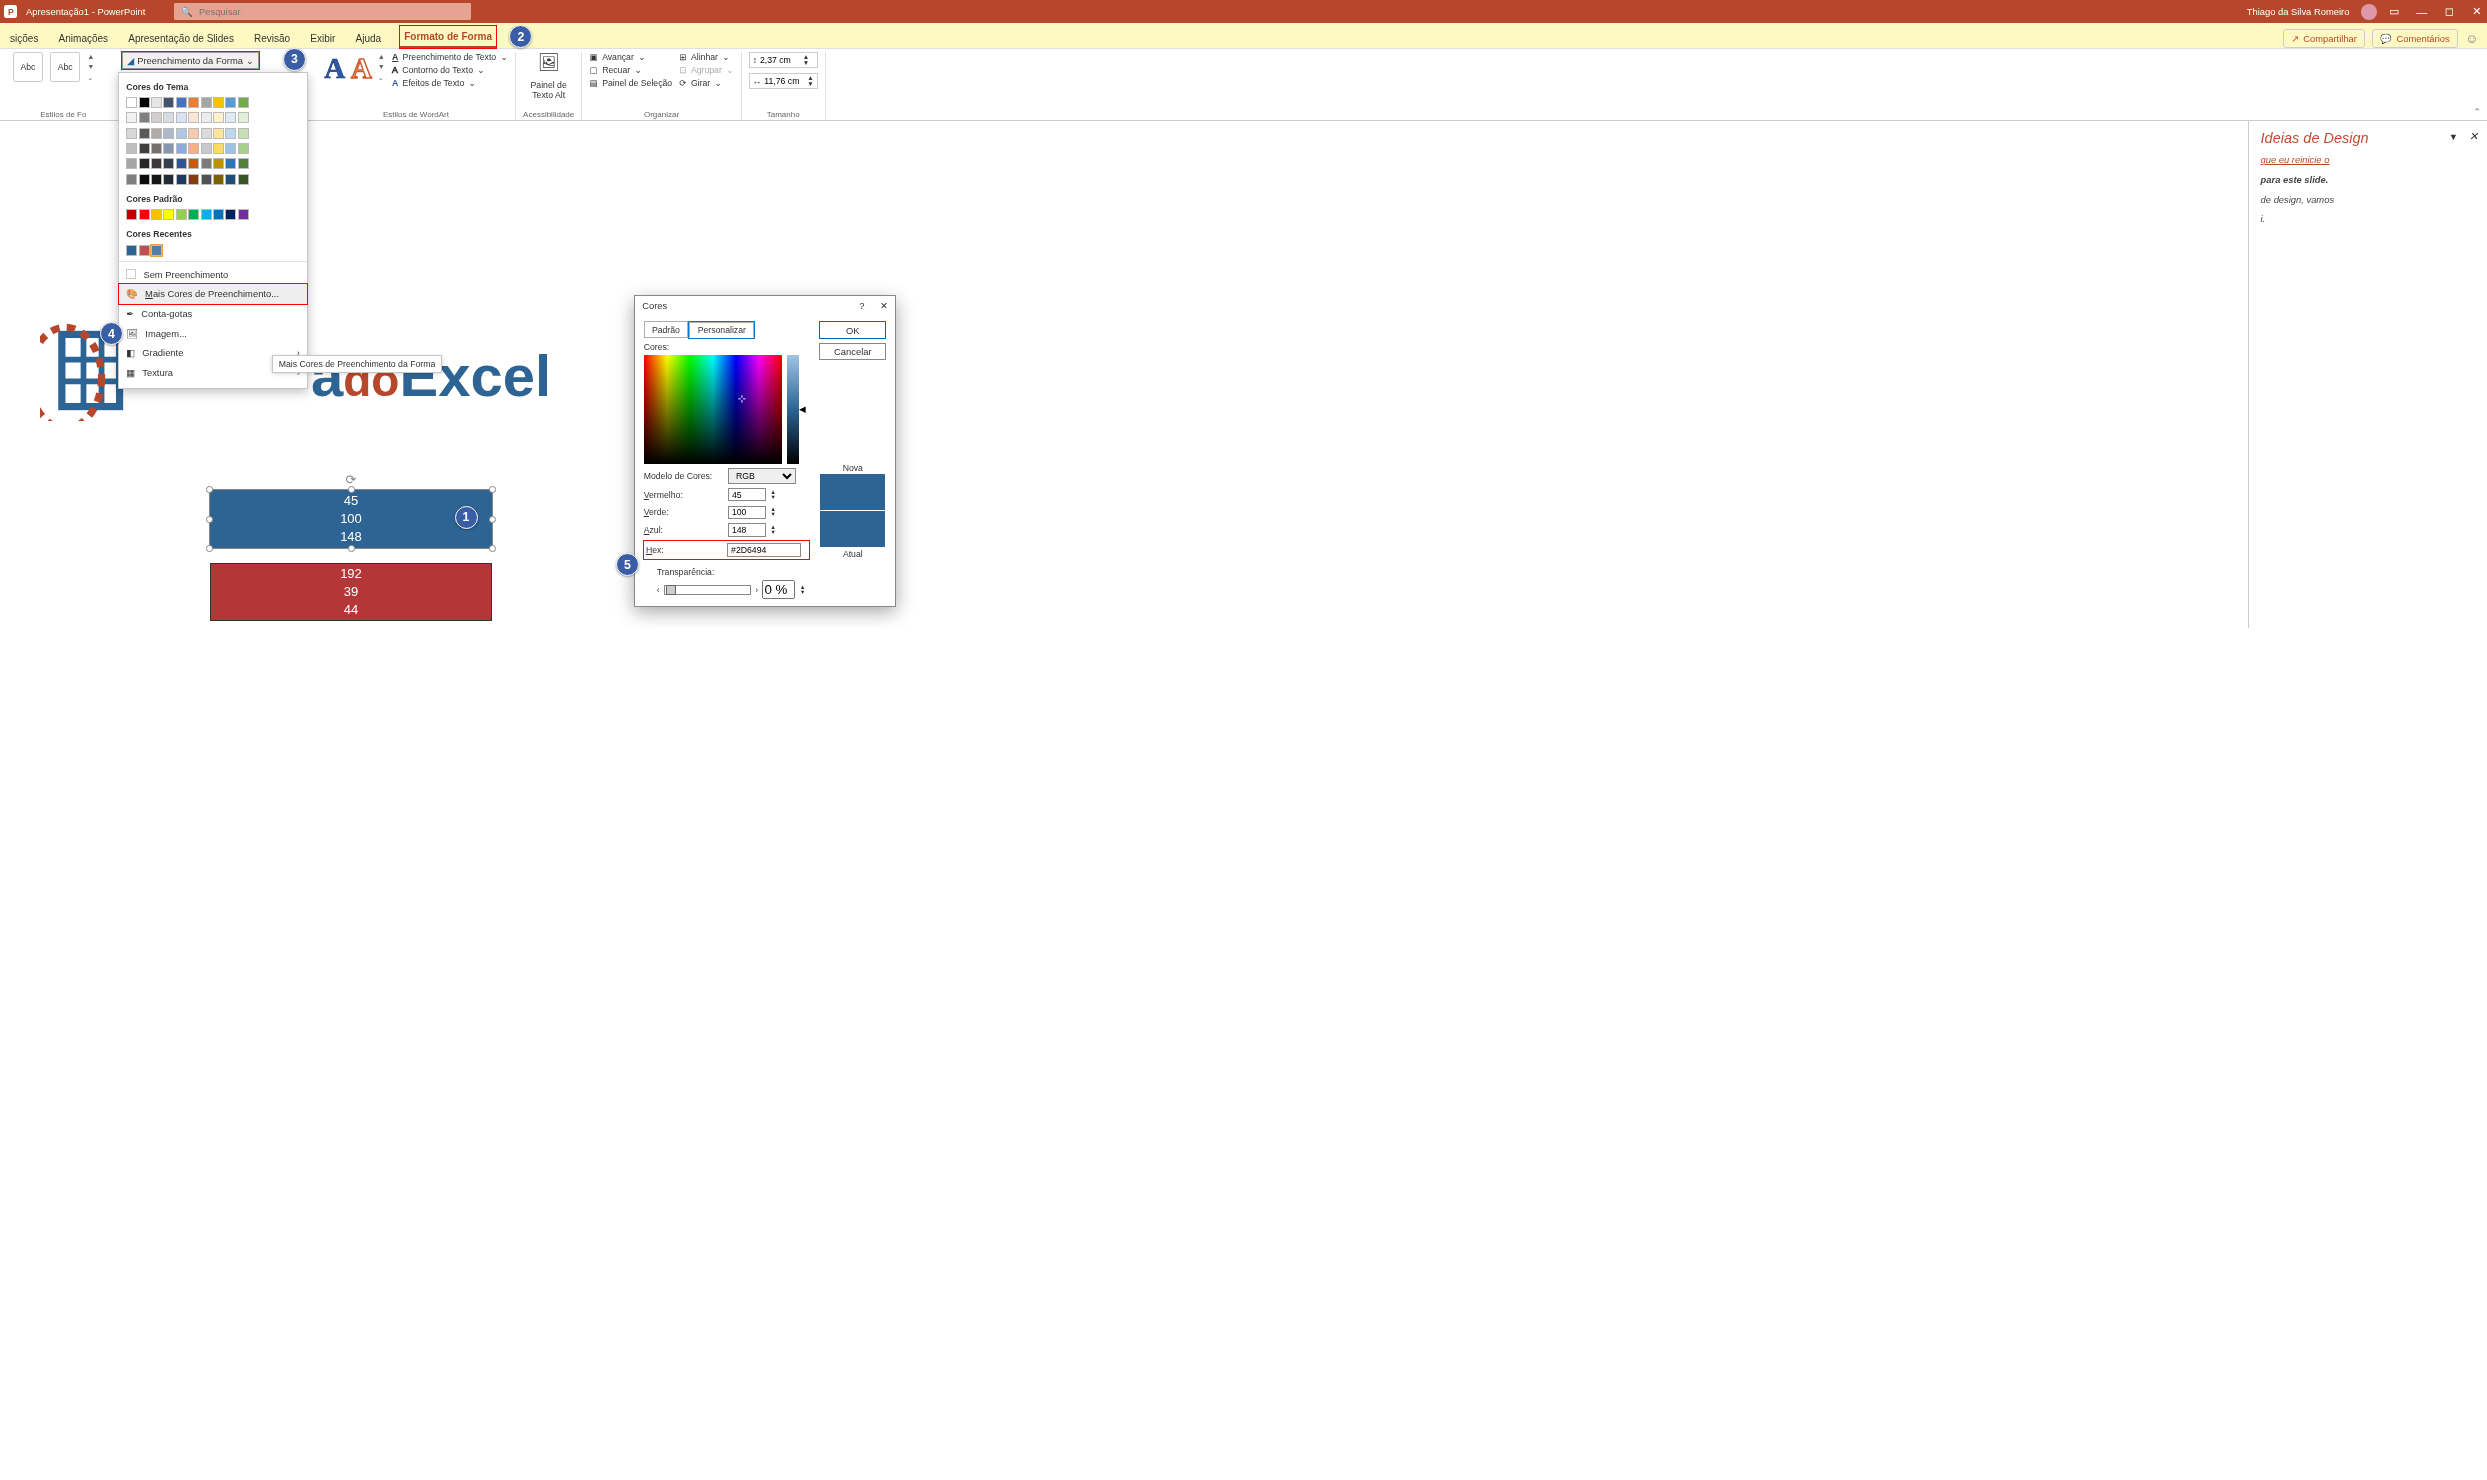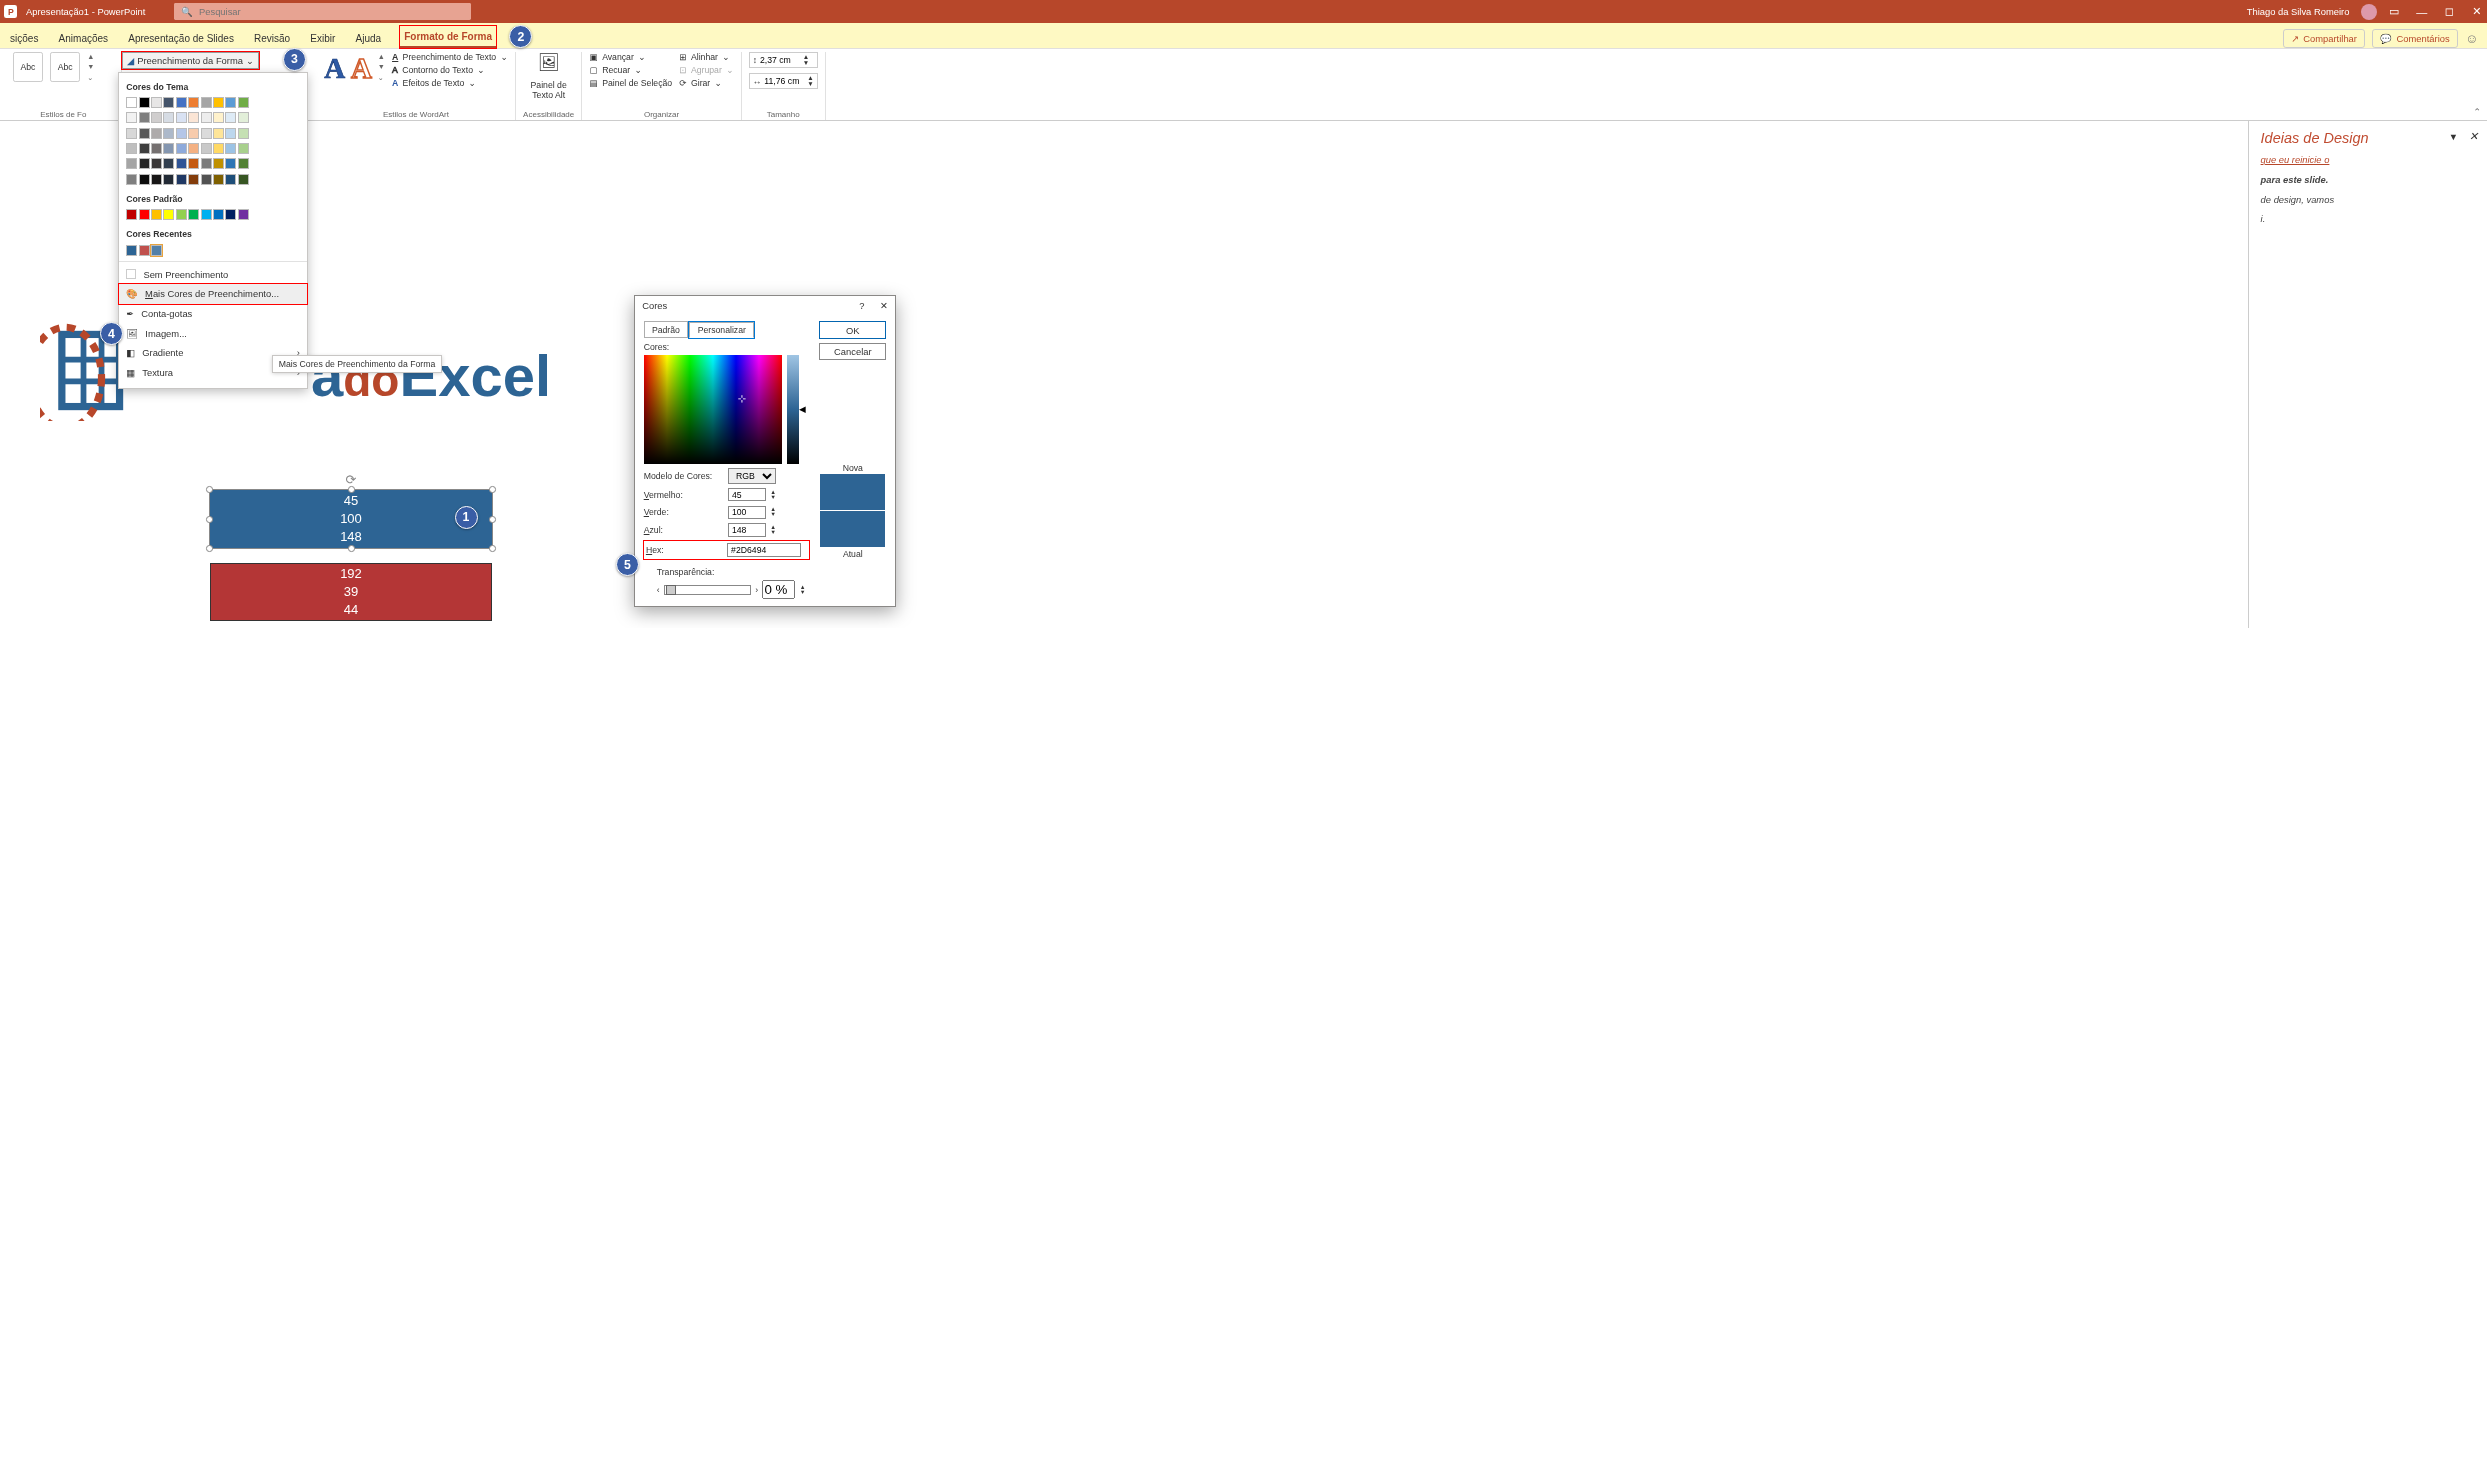--- a/index.html
+++ b/index.html
@@ -470,21 +470,21 @@
           <div class="spectrum">
             <span class="cross" style="left:94px;top:38px;">⊹</span>
           </div>
           <div style="display:flex;align-items:center;">
             <div class="lum"></div>
             <span class="lum-arrow" style="align-self:center;">◀</span>
           </div>
         </div>
         <div class="cd-row">
           <label>Modelo de Cores:</label>
-          <select style="width:48px;"><option>RGB</option></select>
+          <select style="width:68px;"><option>RGB</option></select>
         </div>
         <div class="cd-row">
           <label><span class="underline">V</span><span>ermelho:</span></label>
           <input value="45" style="">
             <div class="spinner">
               <span>▲</span>
               <span>▼</span>
             </div>
         </div>
         <div class="cd-row">

